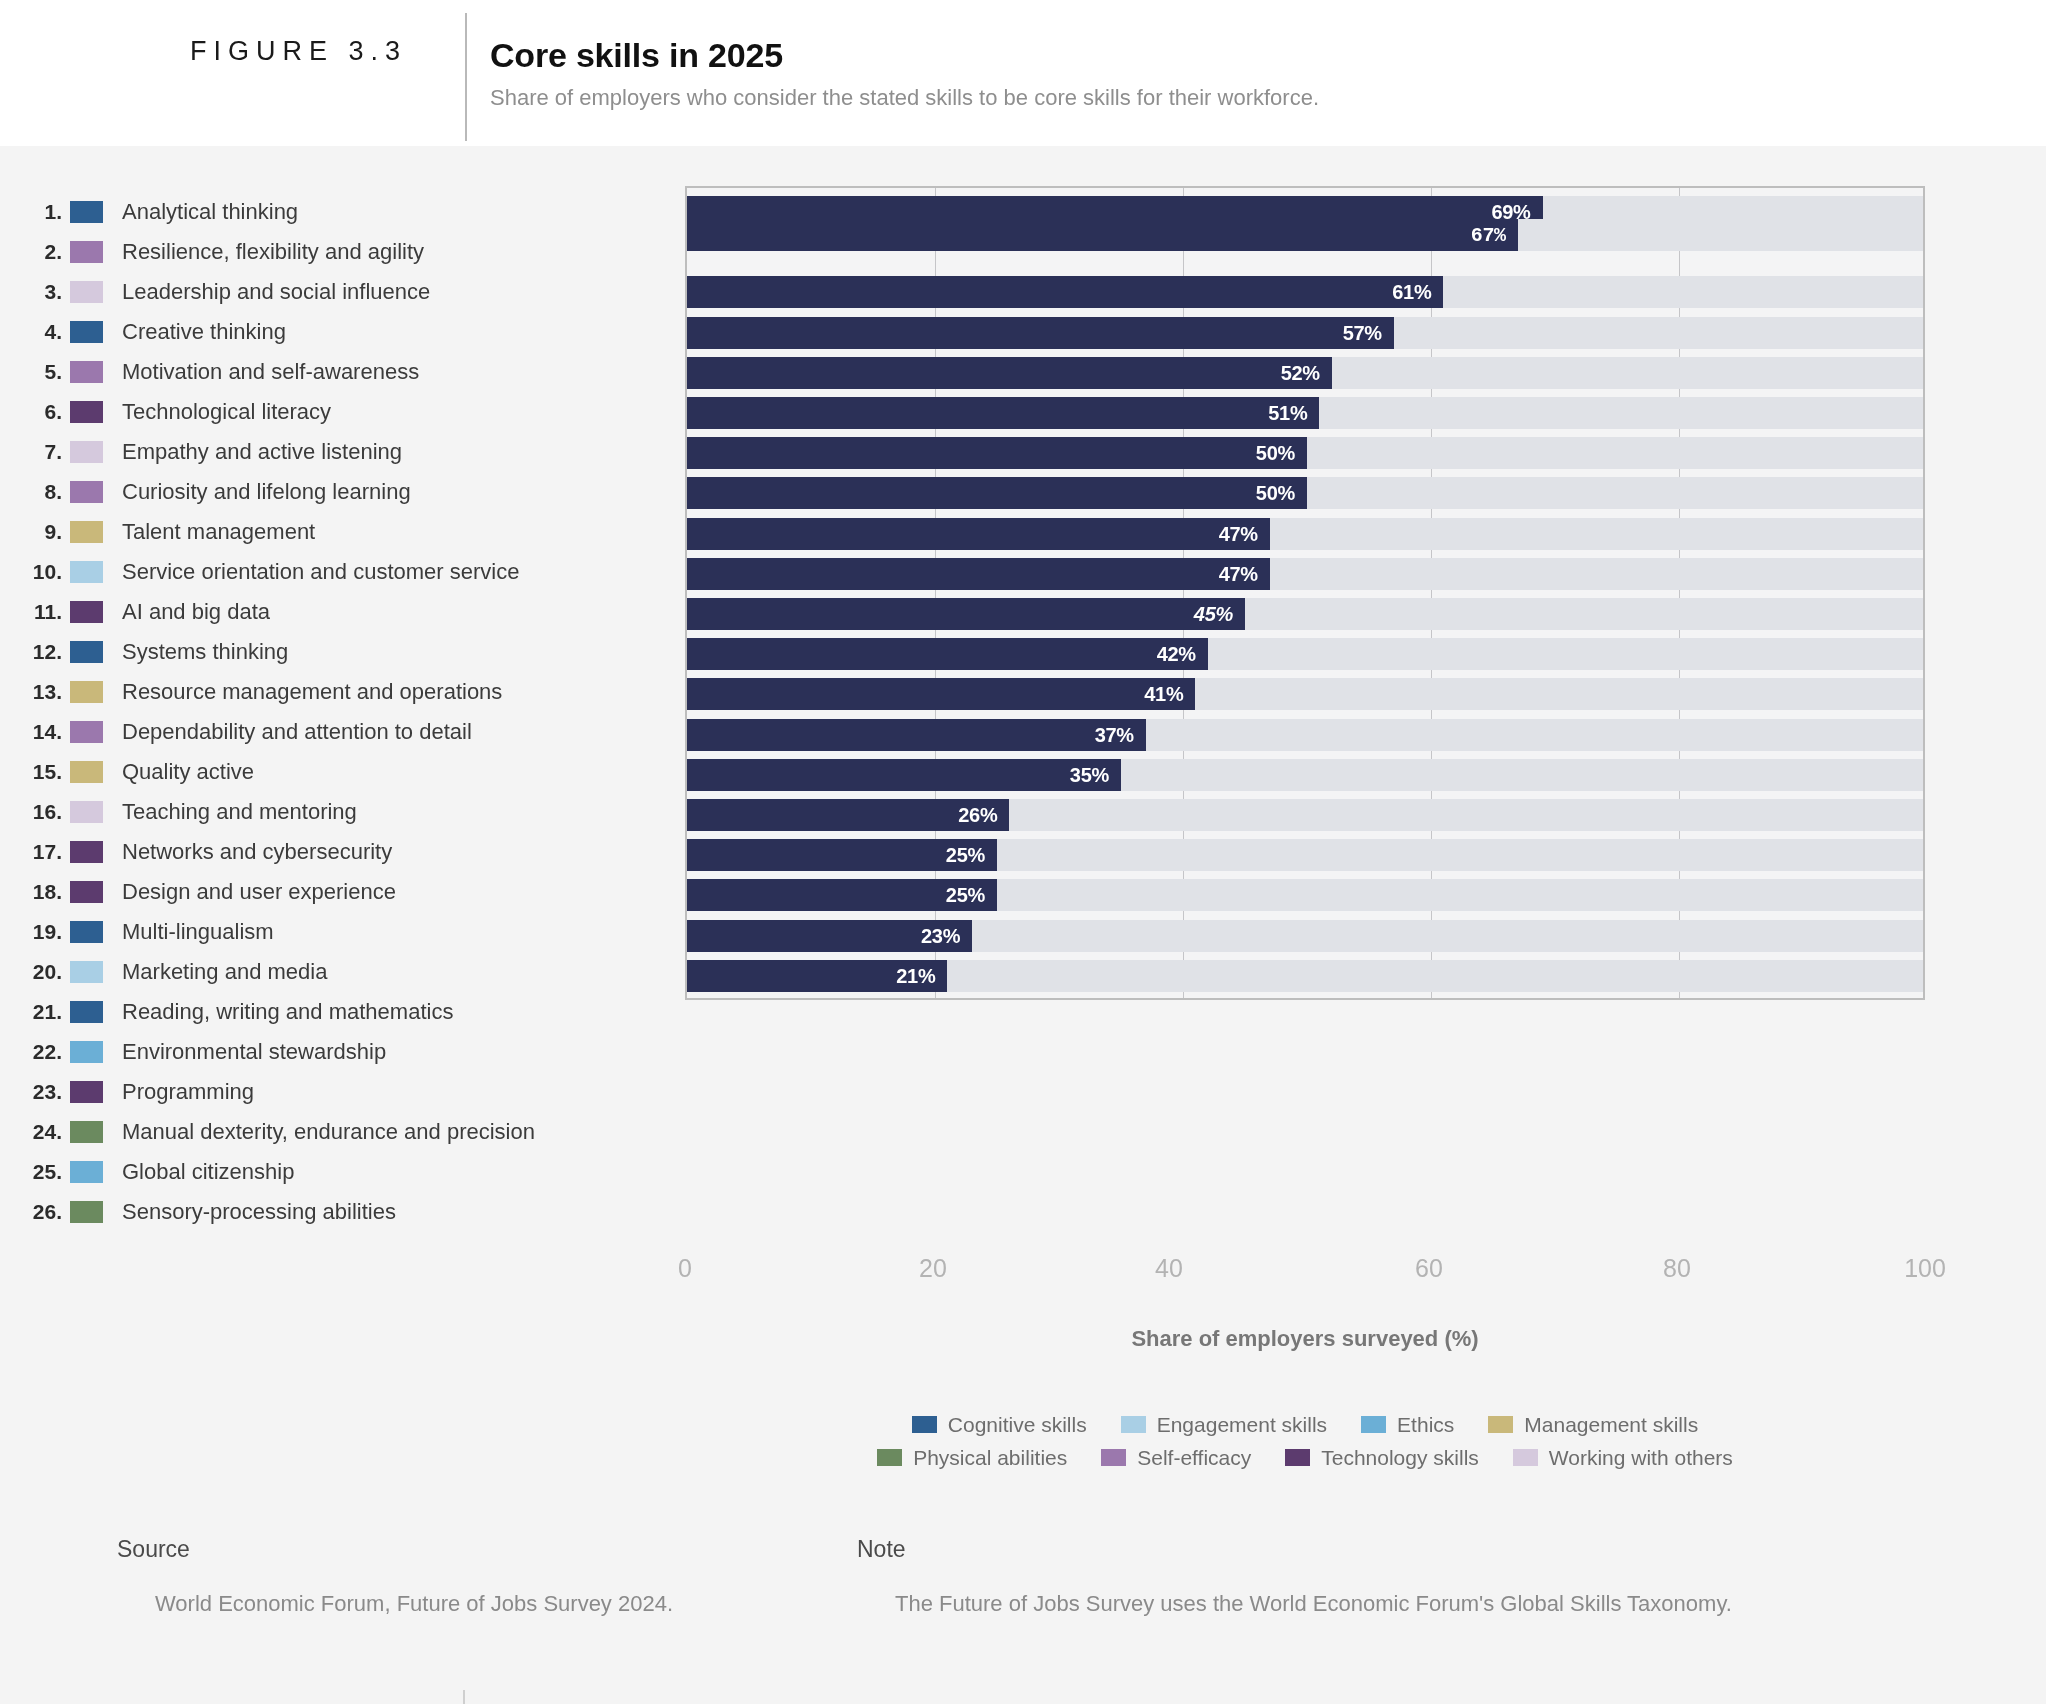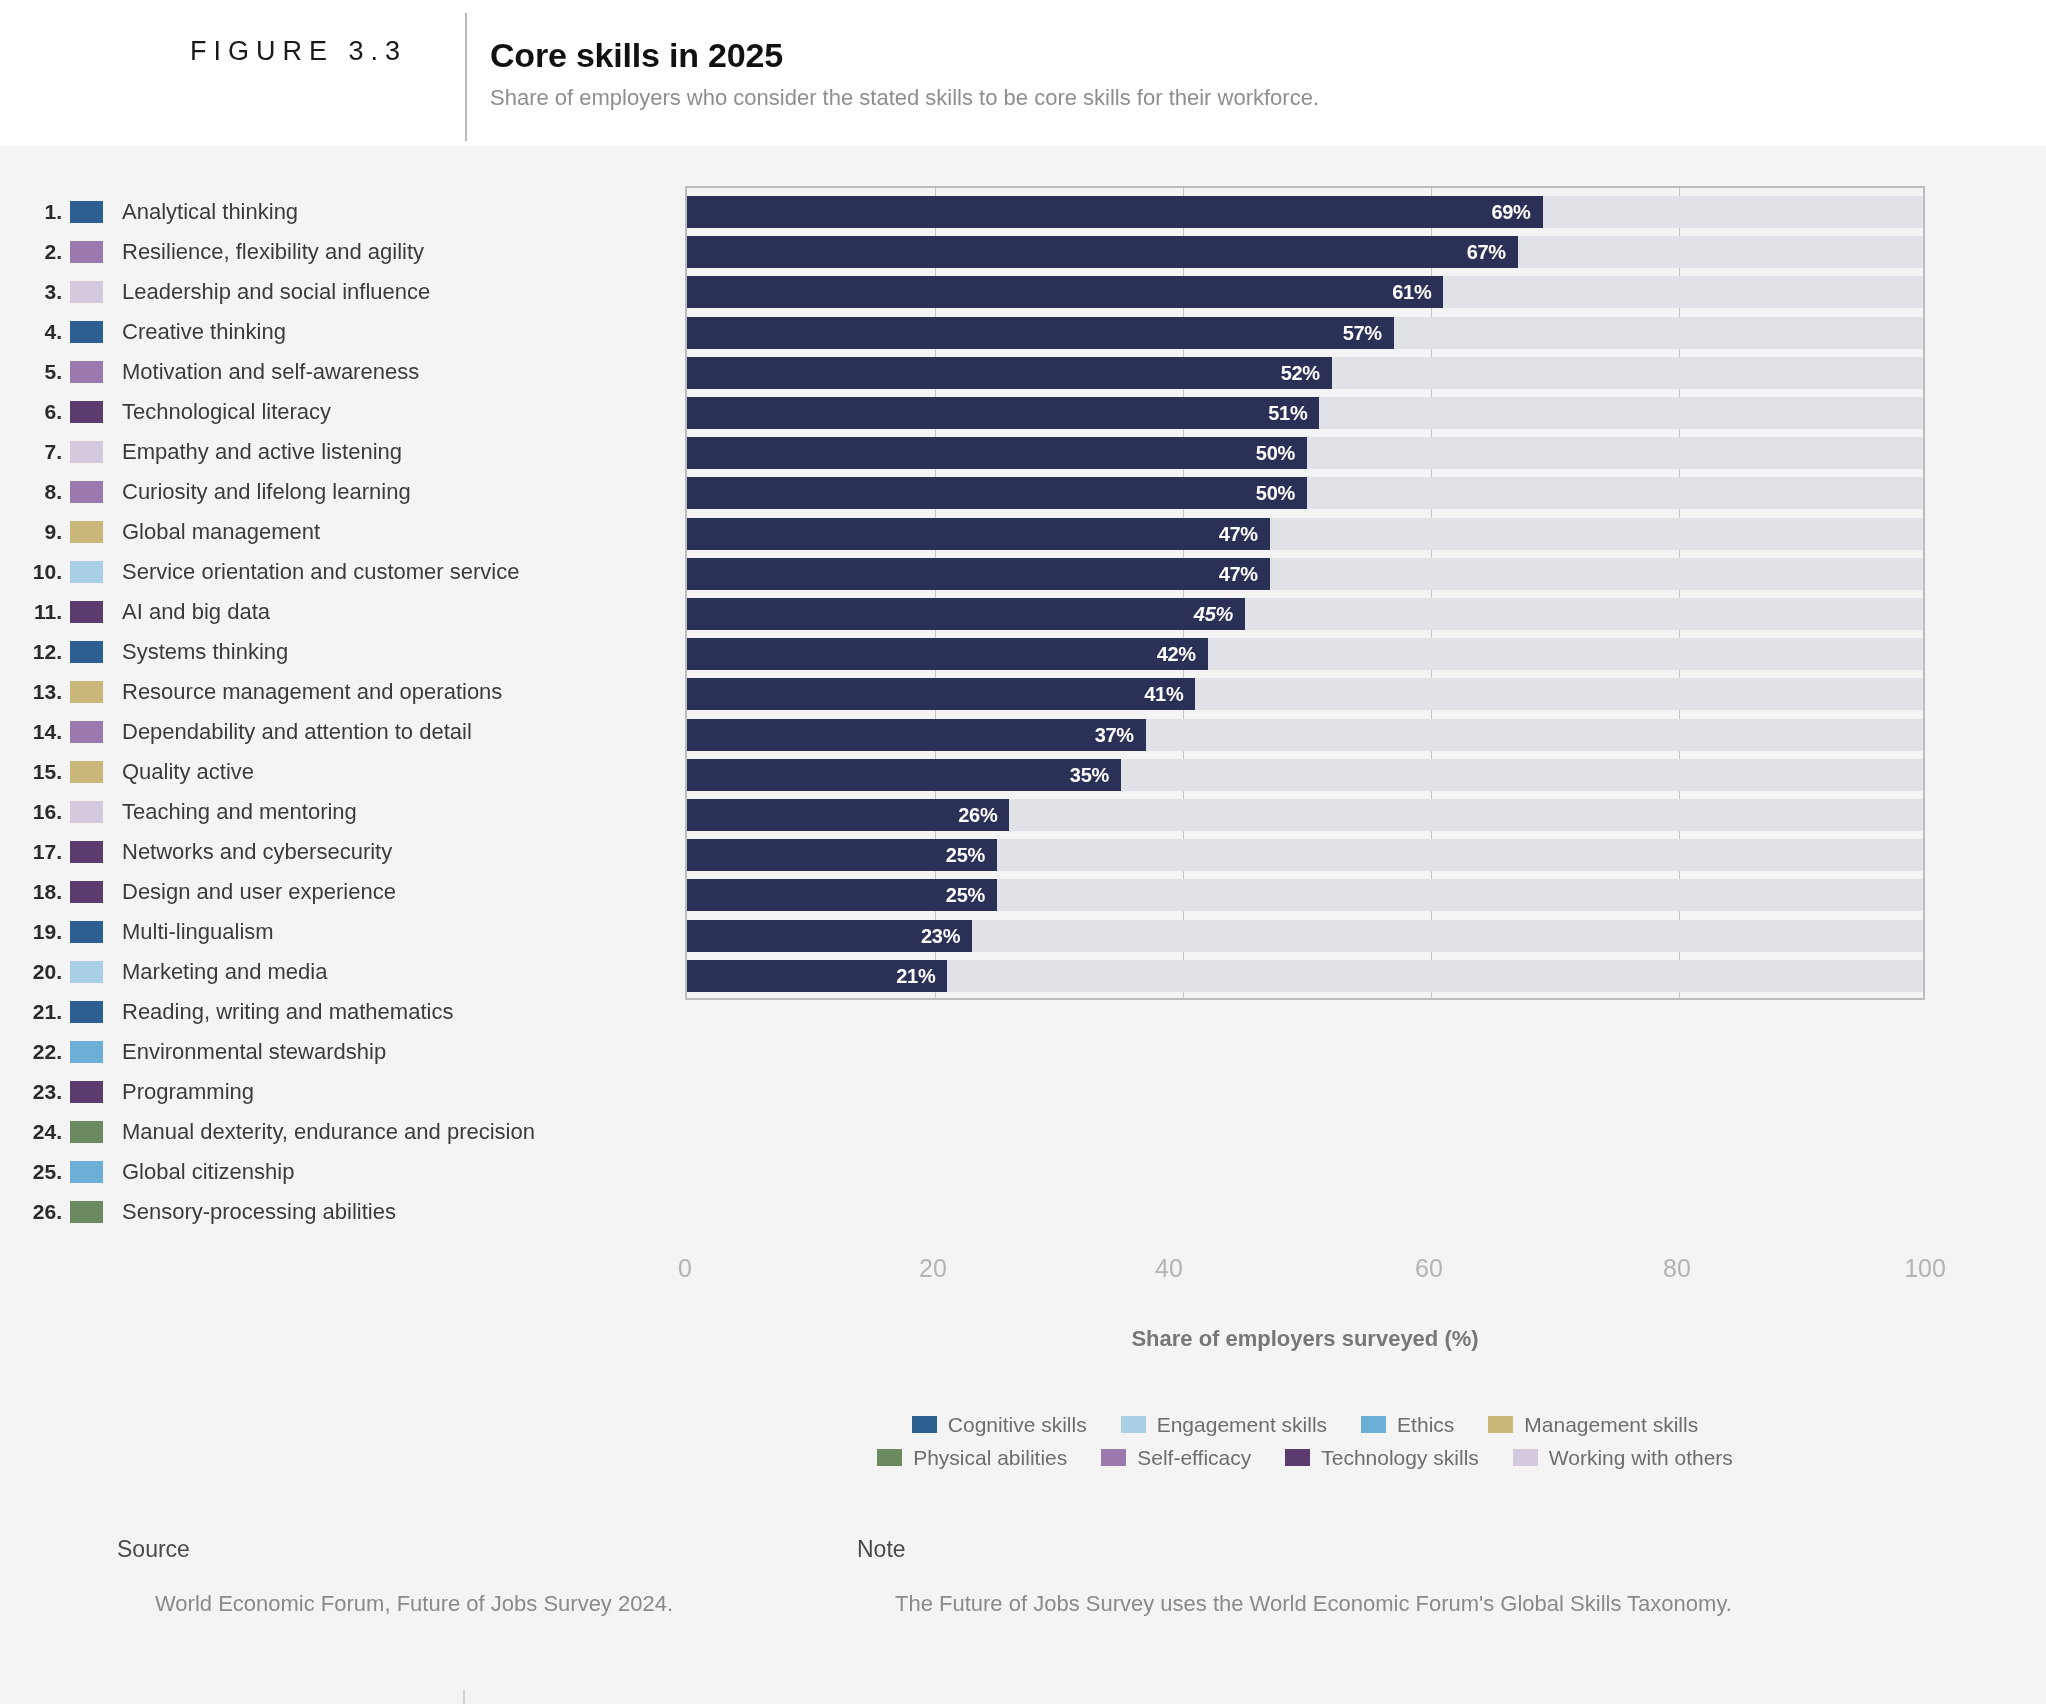--- a/index.html
+++ b/index.html
@@ -292,21 +292,21 @@
         <div class="label-text">Empathy and active listening</div>
       </div>
       <div class="label-row">
         <div class="label-rank">8.</div>
         <div class="label-swatch" style="background: rgb(155, 120, 173);"></div>
         <div class="label-text">Curiosity and lifelong learning</div>
       </div>
       <div class="label-row">
         <div class="label-rank">9.</div>
         <div class="label-swatch" style="background: rgb(201, 184, 122);"></div>
-        <div class="label-text">Global management</div>
+        <div class="label-text">Talent management</div>
       </div>
       <div class="label-row">
         <div class="label-rank">10.</div>
         <div class="label-swatch" style="background: rgb(169, 207, 229);"></div>
         <div class="label-text">Service orientation and customer service</div>
       </div>
       <div class="label-row">
         <div class="label-rank">11.</div>
         <div class="label-swatch" style="background: rgb(92, 59, 110);"></div>
         <div class="label-text">AI and big data</div>
@@ -395,21 +395,21 @@
           <div class="gridline" style="left: 496px;"></div>
           <div class="gridline" style="left: 744px;"></div>
           <div class="gridline" style="left: 992px;"></div>
         </div>
       <div class="rows" id="bar-rows">
           <div class="bar-row" style="top: 8px;">
             <div class="bar-track" style="background: rgb(224, 226, 231);"></div>
             <div class="bar-fill" style="width: 855.6px; background: rgb(43, 48, 87);"></div>
             <div class="bar-value" style="left: 843.6px; transform: translate(-100%, -50%);">69%</div>
           </div>
-          <div class="bar-row" style="top: 48px;">
+          <div class="bar-row" style="top: 31px; font-family: Liberation Mono, monospace;">
             <div class="bar-track" style="background: rgb(224, 226, 231);"></div>
             <div class="bar-fill" style="width: 830.8px; background: rgb(43, 48, 87);"></div>
             <div class="bar-value" style="left: 818.8px; transform: translate(-100%, -50%);">67%</div>
           </div>
           <div class="bar-row" style="top: 88.4px;">
             <div class="bar-track" style="background: rgb(224, 226, 231);"></div>
             <div class="bar-fill" style="width: 756.4px; background: rgb(43, 48, 87);"></div>
             <div class="bar-value" style="left: 744.4px; transform: translate(-100%, -50%); text-align: right;">61%</div>
           </div>
           <div class="bar-row" style="top: 128.6px;">

